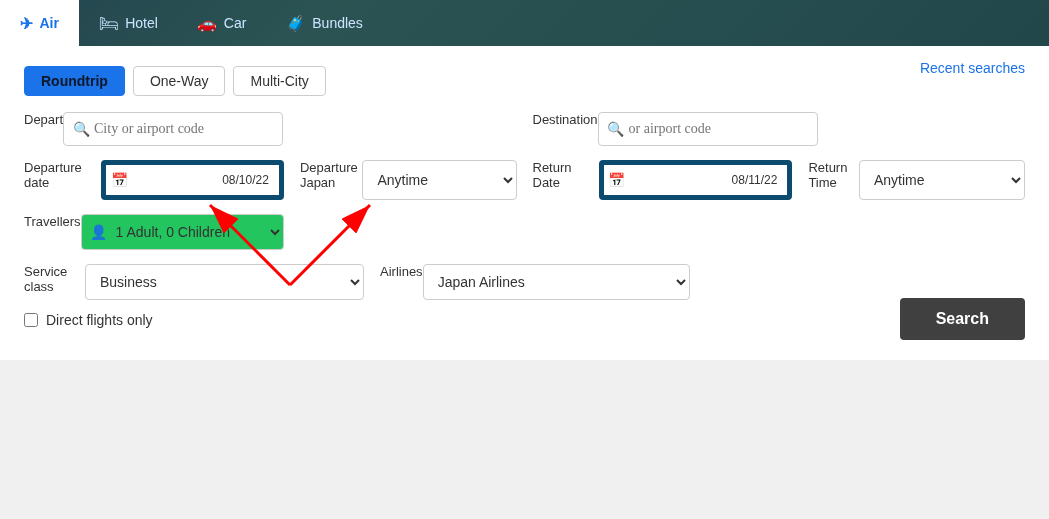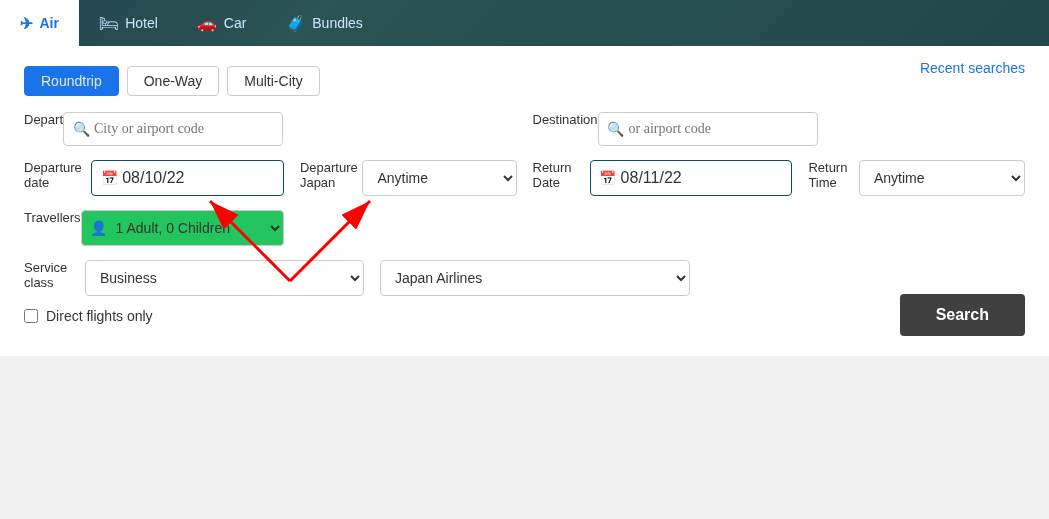--- a/index.html
+++ b/index.html
@@ -69,23 +69,23 @@
       border: 1px solid #ccc;
       border-radius: 4px;
       background: #fff;
       font-size: 14px;
       cursor: pointer;
       color: #333;
     }
 
     .trip-btn.active {
       background: #1a73e8;
-      color: #e5e5e5;
+      color: #0f172a;
       border-color: #1a73e8;
-      font-weight: 400;
+      font-weight: 700;
     }
 
     
     .form-row {
       display: flex;
       gap: 16px;
       margin-bottom: 14px;
     }
 
     .form-group {
@@ -134,25 +134,26 @@
     .date-icon {
       position: absolute;
       left: 10px;
       color: #555;
       font-size: 14px;
     }
 
     .date-input {
       width: 100%;
       padding: 8px 10px 8px 30px;
-      border: 1px solid #0c4a6e;
-      border-radius: 4px;
-      font-size: 16px;
-      color: #333;
-      background: #fff;
+      border: 5px solid #0c4a6e;
+      border-radius: 4px;
+      font-size: 12px;
+      color: #333;
+      background: #fff;
+      text-align: right;
     }
 
     .select-input {
       width: 100%;
       padding: 8px 28px 8px 10px;
       border: 1px solid #ccc;
       border-radius: 4px;
       font-size: 14px;
       color: #333;
       background: #fff;
@@ -385,20 +386,21 @@
     <div class="form-group service-group">
       <label class="form-label">Service class</label>
       <select class="select-input">
         <option>Economy</option>
         <option selected="">Business</option>
         <option>First Class</option>
         <option>Premium Economy</option>
       </select>
     </div>
     <div class="form-group airlines-group">
+      <label class="form-label">Airlines</label>
       <select class="select-input">
         <option>Any Airline</option>
         <option selected="">Japan Airlines</option>
         <option>ANA</option>
         <option>Delta</option>
         <option>United</option>
       </select>
     </div>
   </div>
 

